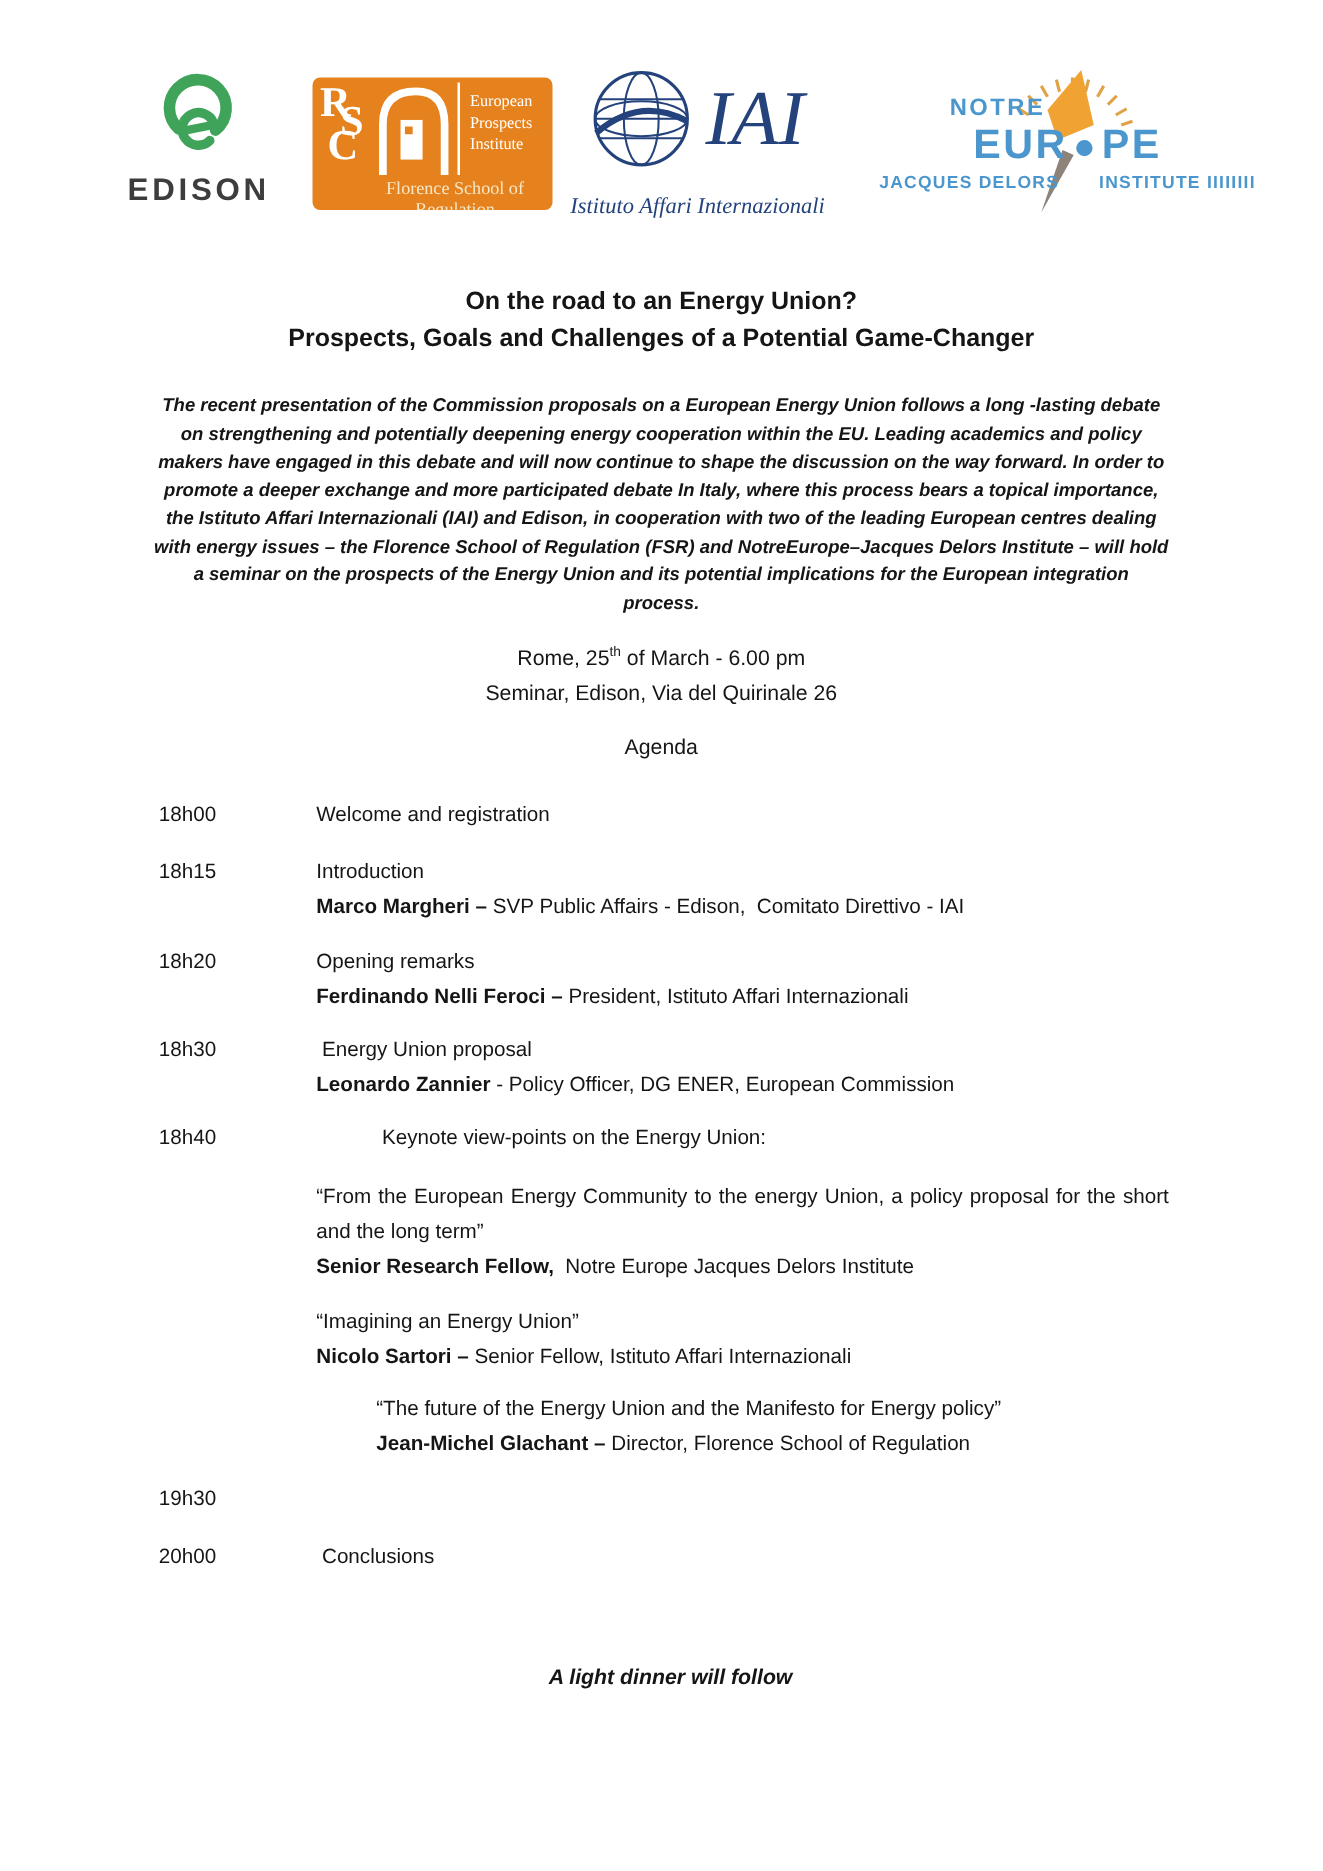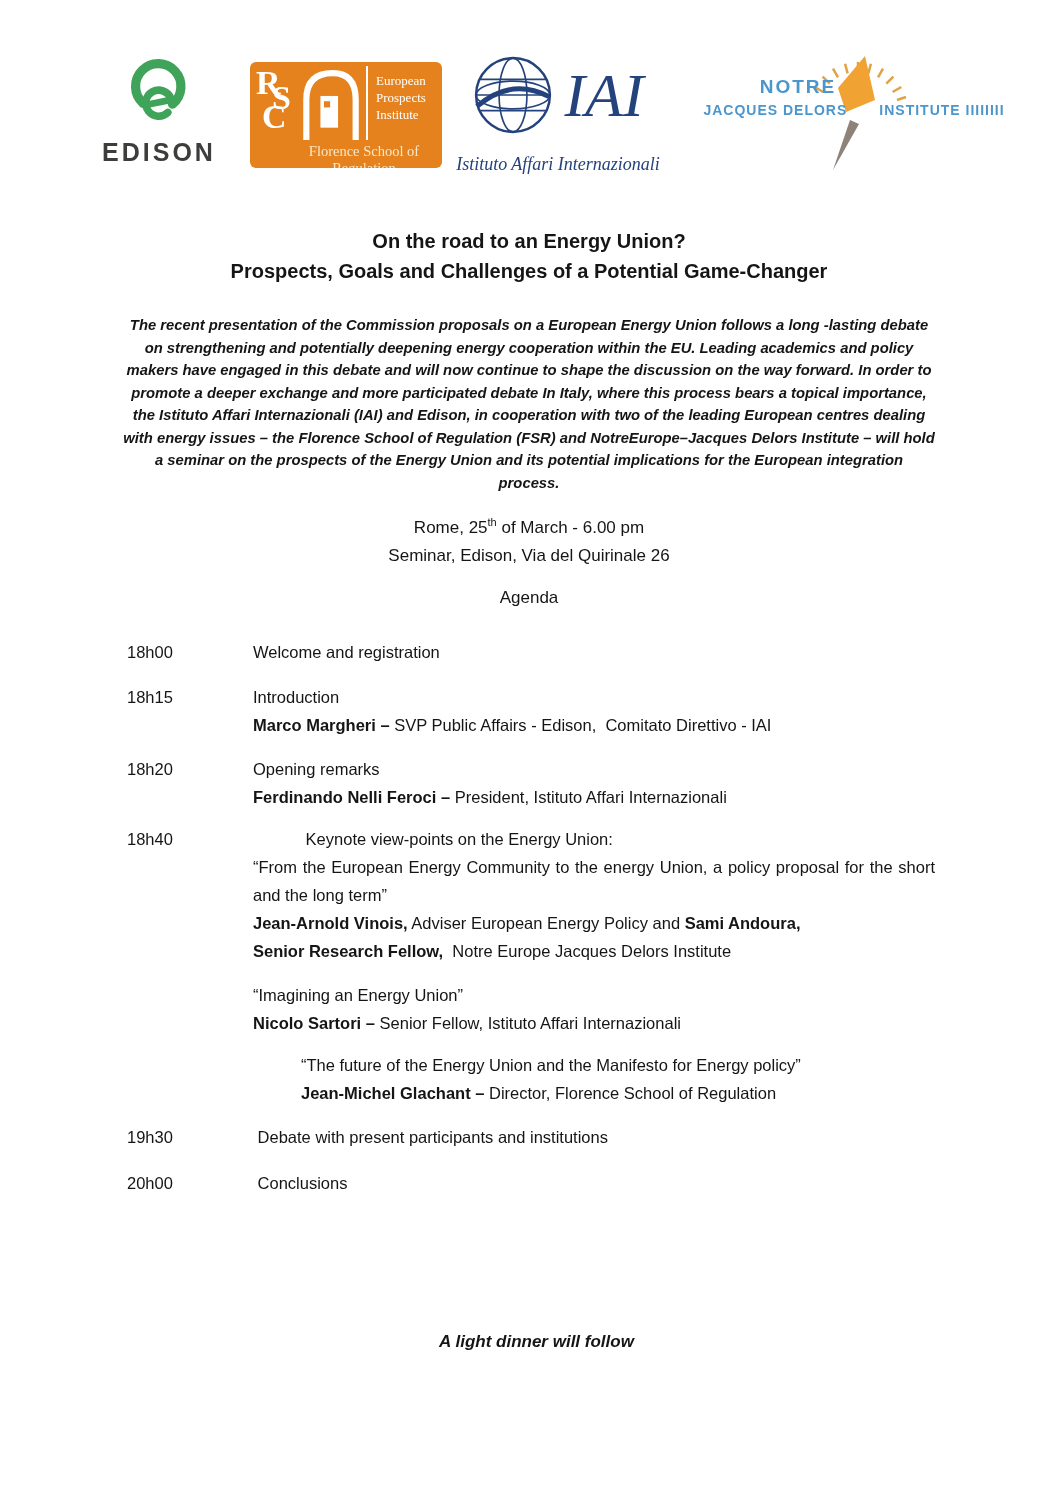--- a/index.html
+++ b/index.html
@@ -60,21 +60,21 @@
   .event sup { font-size:11px; }
   .agenda-heading { position:absolute; top:588px; left:0; width:100%; text-align:center; font-size:17px; }
 
   .agenda { position:absolute; top:638px; left:127px; width:810px; font-size:16.5px; line-height:28px; }
   .row { display:flex; }
   .row .t { width:126px; flex:0 0 126px; }
   .row .c { width:682px; flex:0 0 682px; }
   .line, .t { white-space:pre-wrap; }
   .quote-justify { text-align:justify; }
   .mt17{margin-top:17px;} .mt16{margin-top:16px;} .mt15{margin-top:15px;}
-  .mt14{margin-top:14px;gap:48px;} .mt19{} .mt18{margin-top:18px;}
+  .mt14{margin-top:14px;gap:48px;} .mt19{margin-top:19px;} .mt18{margin-top:18px;}
 
   .footer { position:absolute; top:1332px; left:0; width:100%; text-align:center;
             font-weight:bold; font-style:italic; font-size:17px;padding-left:15px; }
 </style>
 </head>
 <body>
 
 <div class="page">
 
   <div class="logo logo-edison">
@@ -135,20 +135,25 @@
         <line x1="140" y1="23.4" x2="145" y2="14.7"></line>
           <line x1="148.3" y1="29.7" x2="155.4" y2="22.6"></line>
         <line x1="154.6" y1="38" x2="163.3" y2="33"></line>
           <line x1="159" y1="46" x2="168" y2="43"></line>
       </g>
       <polygon points="127,2 137,46 108,58 100,34" fill="#f0a232"></polygon>
       <polygon points="112,66 121,70 95,116" fill="#8d8379"></polygon>
     </svg>
     <div class="ne-text">
       <div class="ne-top">NOTRE</div>
+      <div class="ne-mid">
+        <span>EUR</span>
+        <span class="ne-dot"></span>
+        <span>PE</span>
+      </div>
       <div class="ne-bottom">
         <span>JACQUES DELORS</span>
         <span>INSTITUTE IIIIIIII</span>
       </div>
     </div>
   </div>
 
   <div class="title">
     <div>On the road to an Energy Union?</div>
     <div>Prospects, Goals and Challenges of a Potential Game-Changer</div>
@@ -181,33 +186,39 @@
     </div>
 
     <div class="row mt16">
       <div class="t">18h20</div>
       <div class="c">
         <div class="line">Opening remarks</div>
         <div class="line"><b>Ferdinando Nelli Feroci –</b><span> President, Istituto Affari Internazionali</span></div>
       </div>
     </div>
 
+    <div class="row mt15">
+      <div class="t">18h30</div>
+      <div class="c">
+        <div class="line"> Energy Union proposal</div>
+        <div class="line"><b>Leonardo Zannier</b><span> - Policy Officer, DG ENER, European Commission</span></div>
+      </div>
+    </div>
 
     <div class="row mt14">
       <div class="t">18h40</div>
       <div class="c">
           <div class="line"> Keynote view-points on the Energy Union:</div>
         </div>
     </div>
 
     <div class="row mt19">
       <div class="t"></div>
       <div class="c">
         <div class="line quote-justify">“From the European Energy Community to the energy Union, a policy proposal for the short and the long term”</div>
-        <div class="line"><b>Jean-Arnold Vinois,</b><span> Adviser European Energy Policy and </span><b>Sami Andoura,</b></div>
         <div class="line"><b>Senior Research Fellow,</b><span>  Notre Europe Jacques Delors Institute</span></div>
       </div>
     </div>
 
     <div class="row mt16">
       <div class="t"></div>
       <div class="c">
         <div class="line">“Imagining an Energy Union”</div>
         <div class="line"><b>Nicolo Sartori –</b><span> Senior Fellow, Istituto Affari Internazionali</span></div>
       </div>
@@ -216,23 +227,20 @@
     <div class="row mt14">
       <div class="t"></div>
       <div class="c">
         <div class="line">“The future of the Energy Union and the Manifesto for Energy policy”</div>
         <div class="line"><b>Jean-Michel Glachant –</b><span> Director, Florence School of Regulation</span></div>
       </div>
     </div>
 
     <div class="row mt16">
       <div class="t">19h30</div>
-      <div class="c">
-          <div class="line"> Debate with present participants and institutions</div>
-        </div>
     </div>
 
     <div class="row mt18">
       <div class="t">20h00</div>
       <div class="c">
         <div class="line"> Conclusions</div>
       </div>
     </div>
 
   </div>

